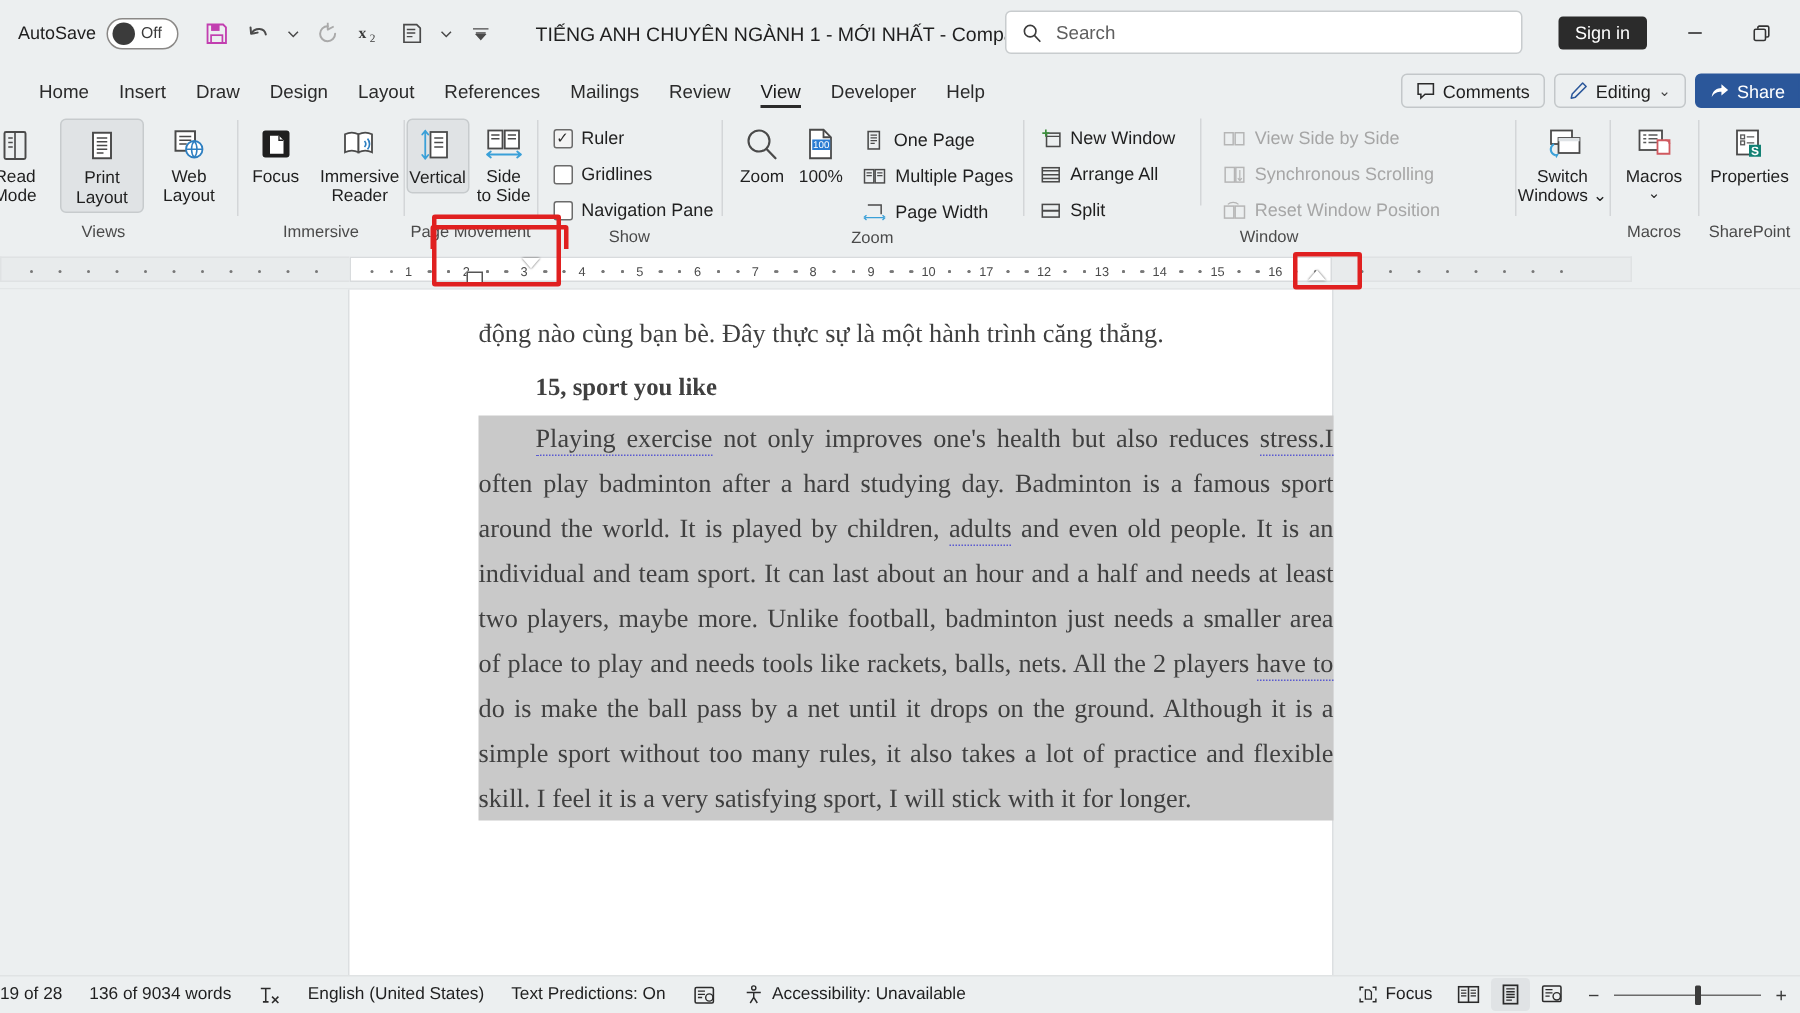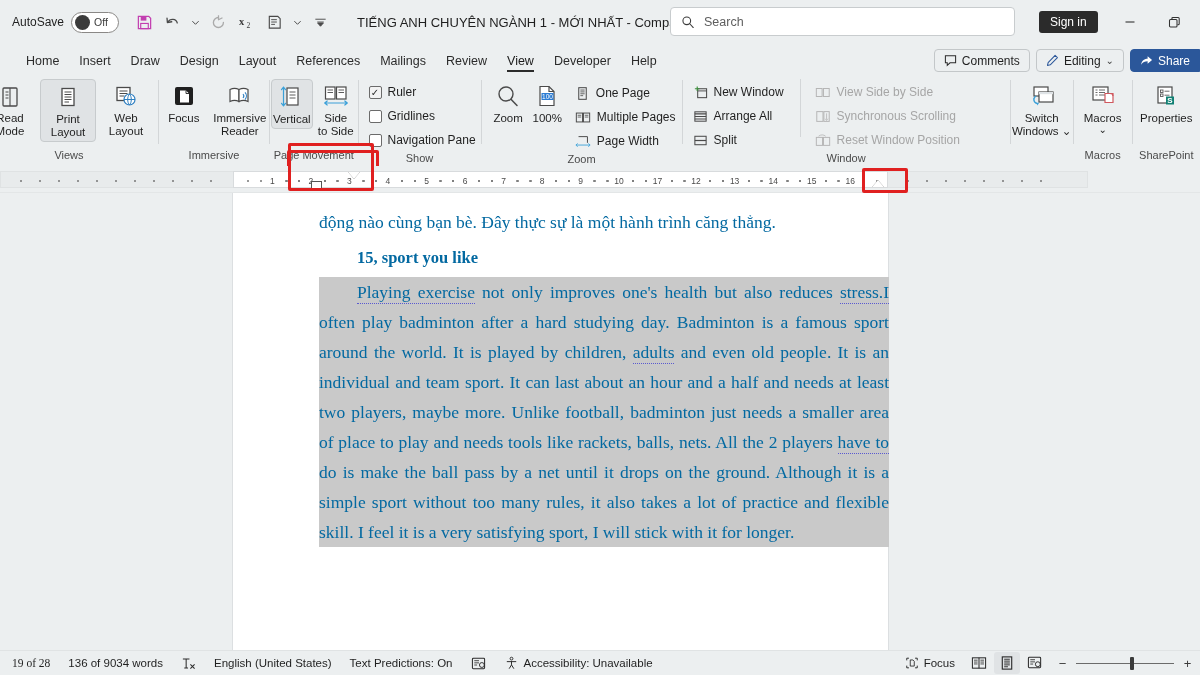--- a/index.html
+++ b/index.html
@@ -116,21 +116,21 @@
   .ind-up{ position:absolute; width:0;height:0; border-left:6px solid transparent;border-right:6px solid transparent;border-bottom:7px solid #fff; filter:drop-shadow(0 0 0.6px #555); }
 
   
   .canvas{ flex:1 1 auto; position:relative; background:#eceff0; overflow:hidden; }
   .page{
     position:absolute; left:233px; top:0; width:655px; bottom:0; background:#fff;
     box-shadow:0 0 0 1px #dcdfe1;
   }
   .doctext{
     position:absolute; left:86px; top:14px; width:570px;
-    font-family:"Liberation Serif", serif; font-size:17.5px; color:#0369a1; line-height:30px;
+    font-family:"Liberation Serif", serif; font-size:17.5px; color:#404040; line-height:30px;
   }
   .p-vn{ text-align:justify; }
   .h-head{ font-weight:bold; font-size:16.5px; margin-left:38px; margin-top:6px; }
   .p-body{ text-align:justify; background:#c9c9c9; margin-top:4px; text-indent:38px; }
   u.spell{ text-decoration:none; border-bottom:1.5px dotted #5a5ad0; padding-bottom:1px;}
   u.gram{ text-decoration:none; border-bottom:1.5px dotted #5a5ad0; padding-bottom:1px;}
 
   
   .status{
     flex:0 0 25px; height:25px; background:#eceff0; display:flex; align-items:center;
@@ -689,21 +689,21 @@
         <div class="p-vn">động nào cùng bạn bè. Đây thực sự là một hành trình căng thẳng.</div>
         <div class="h-head">15, sport you like</div>
         <div class="p-body">
           <u class="spell">Playing exercise</u><span> not only improves one's health but also reduces </span><u class="spell">stress.I</u><span> often play badminton after a hard studying day. Badminton is a famous sport around the world. It is played by children, </span><u class="gram">adults</u><span> and even old people. It is an individual and team sport. It can last about an hour and a half and needs at least two players, maybe more. Unlike football, badminton just needs a smaller area of place to play and needs tools like rackets, balls, nets. All the 2 players </span><u class="gram">have to</u><span> do is make the ball pass by a net until it drops on the ground. Although it is a simple sport without too many rules, it also takes a lot of practice and flexible skill. I feel it is a very satisfying sport, I will stick with it for longer.</span>
         </div>
       </div>
     </div>
   </div>
 
   <div class="status">
-    <div class="st" style="padding-left:12px;font-family:Liberation Serif, serif;">19 of 28</div>
+    <div class="st" style="padding-left:0;">19 of 28</div>
     <div class="st">136 of 9034 words</div>
     <div class="st">
       <svg width="15" height="15" viewBox="0 0 16 16">
           <path d="M2 3.2h7M5.5 3.2v9.5M3.5 12.7h4" stroke="#2b2b2b" stroke-width="1.1" fill="none"></path>
           <path d="M10 9l4.5 4.5M14.5 9L10 13.5" stroke="#2b2b2b" stroke-width="1.1"></path>
         </svg>
     </div>
     <div class="st">English (United States)</div>
     <div class="st">Text Predictions: On</div>
     <div class="st">

